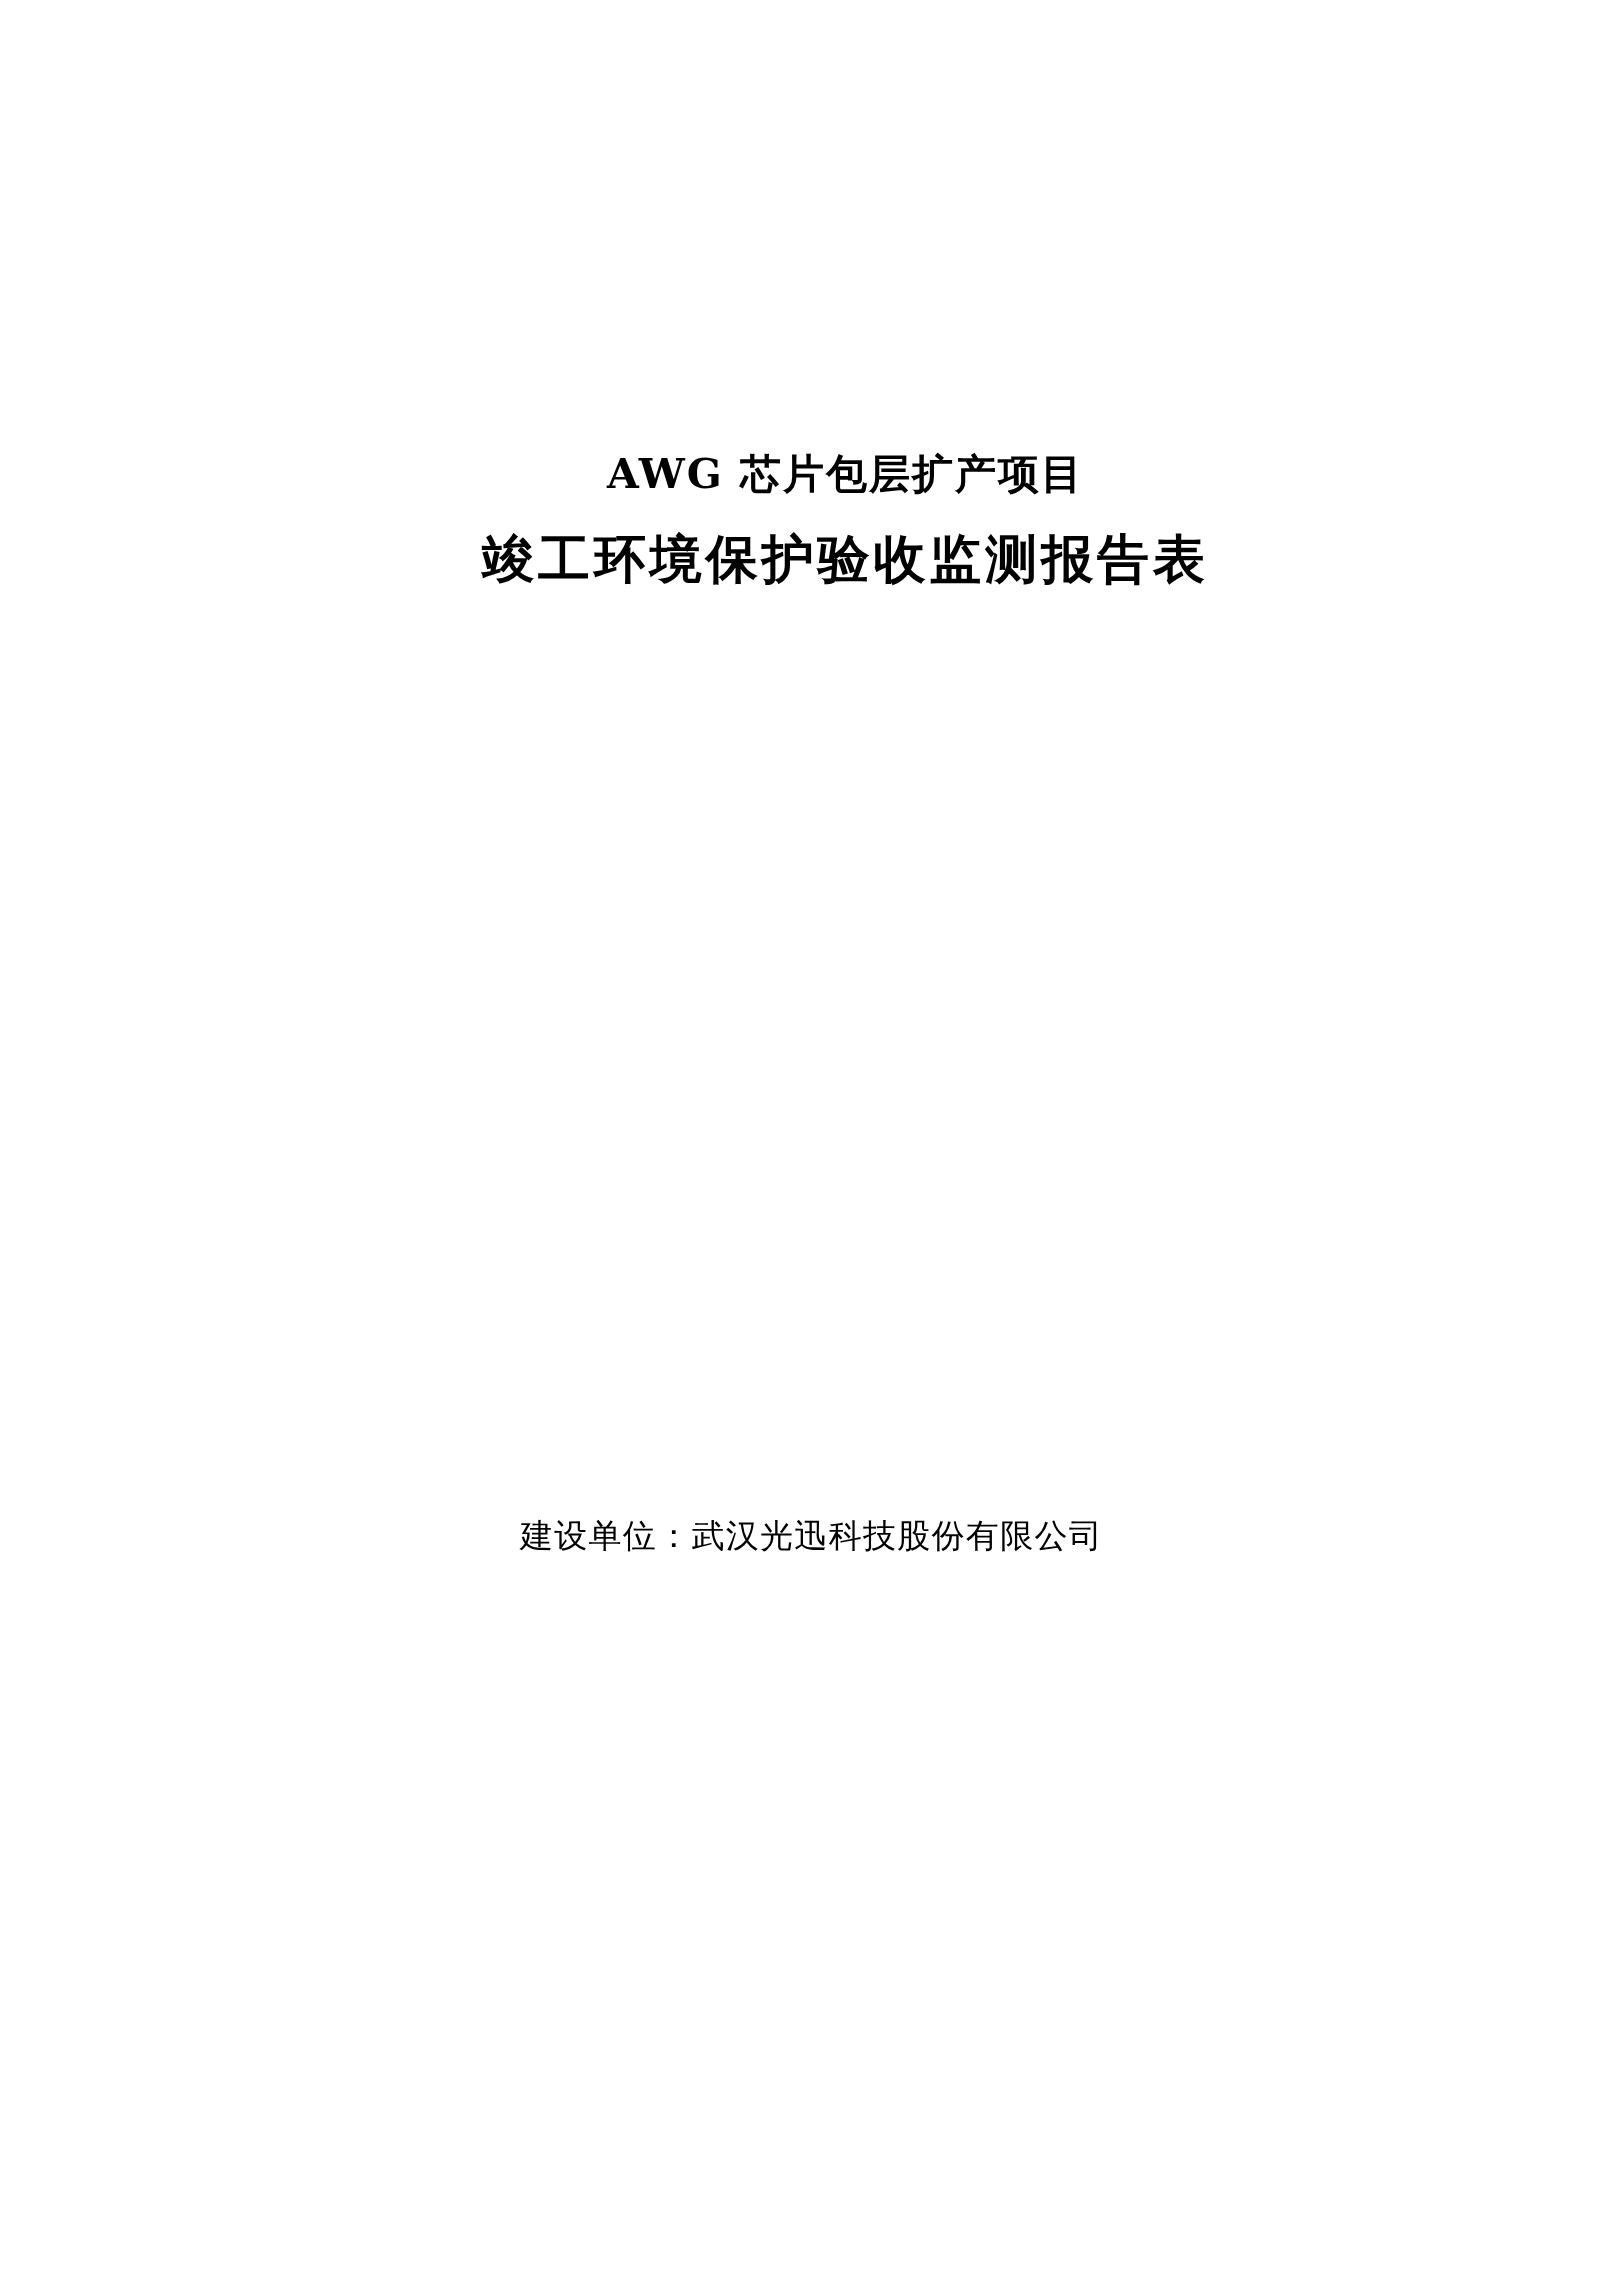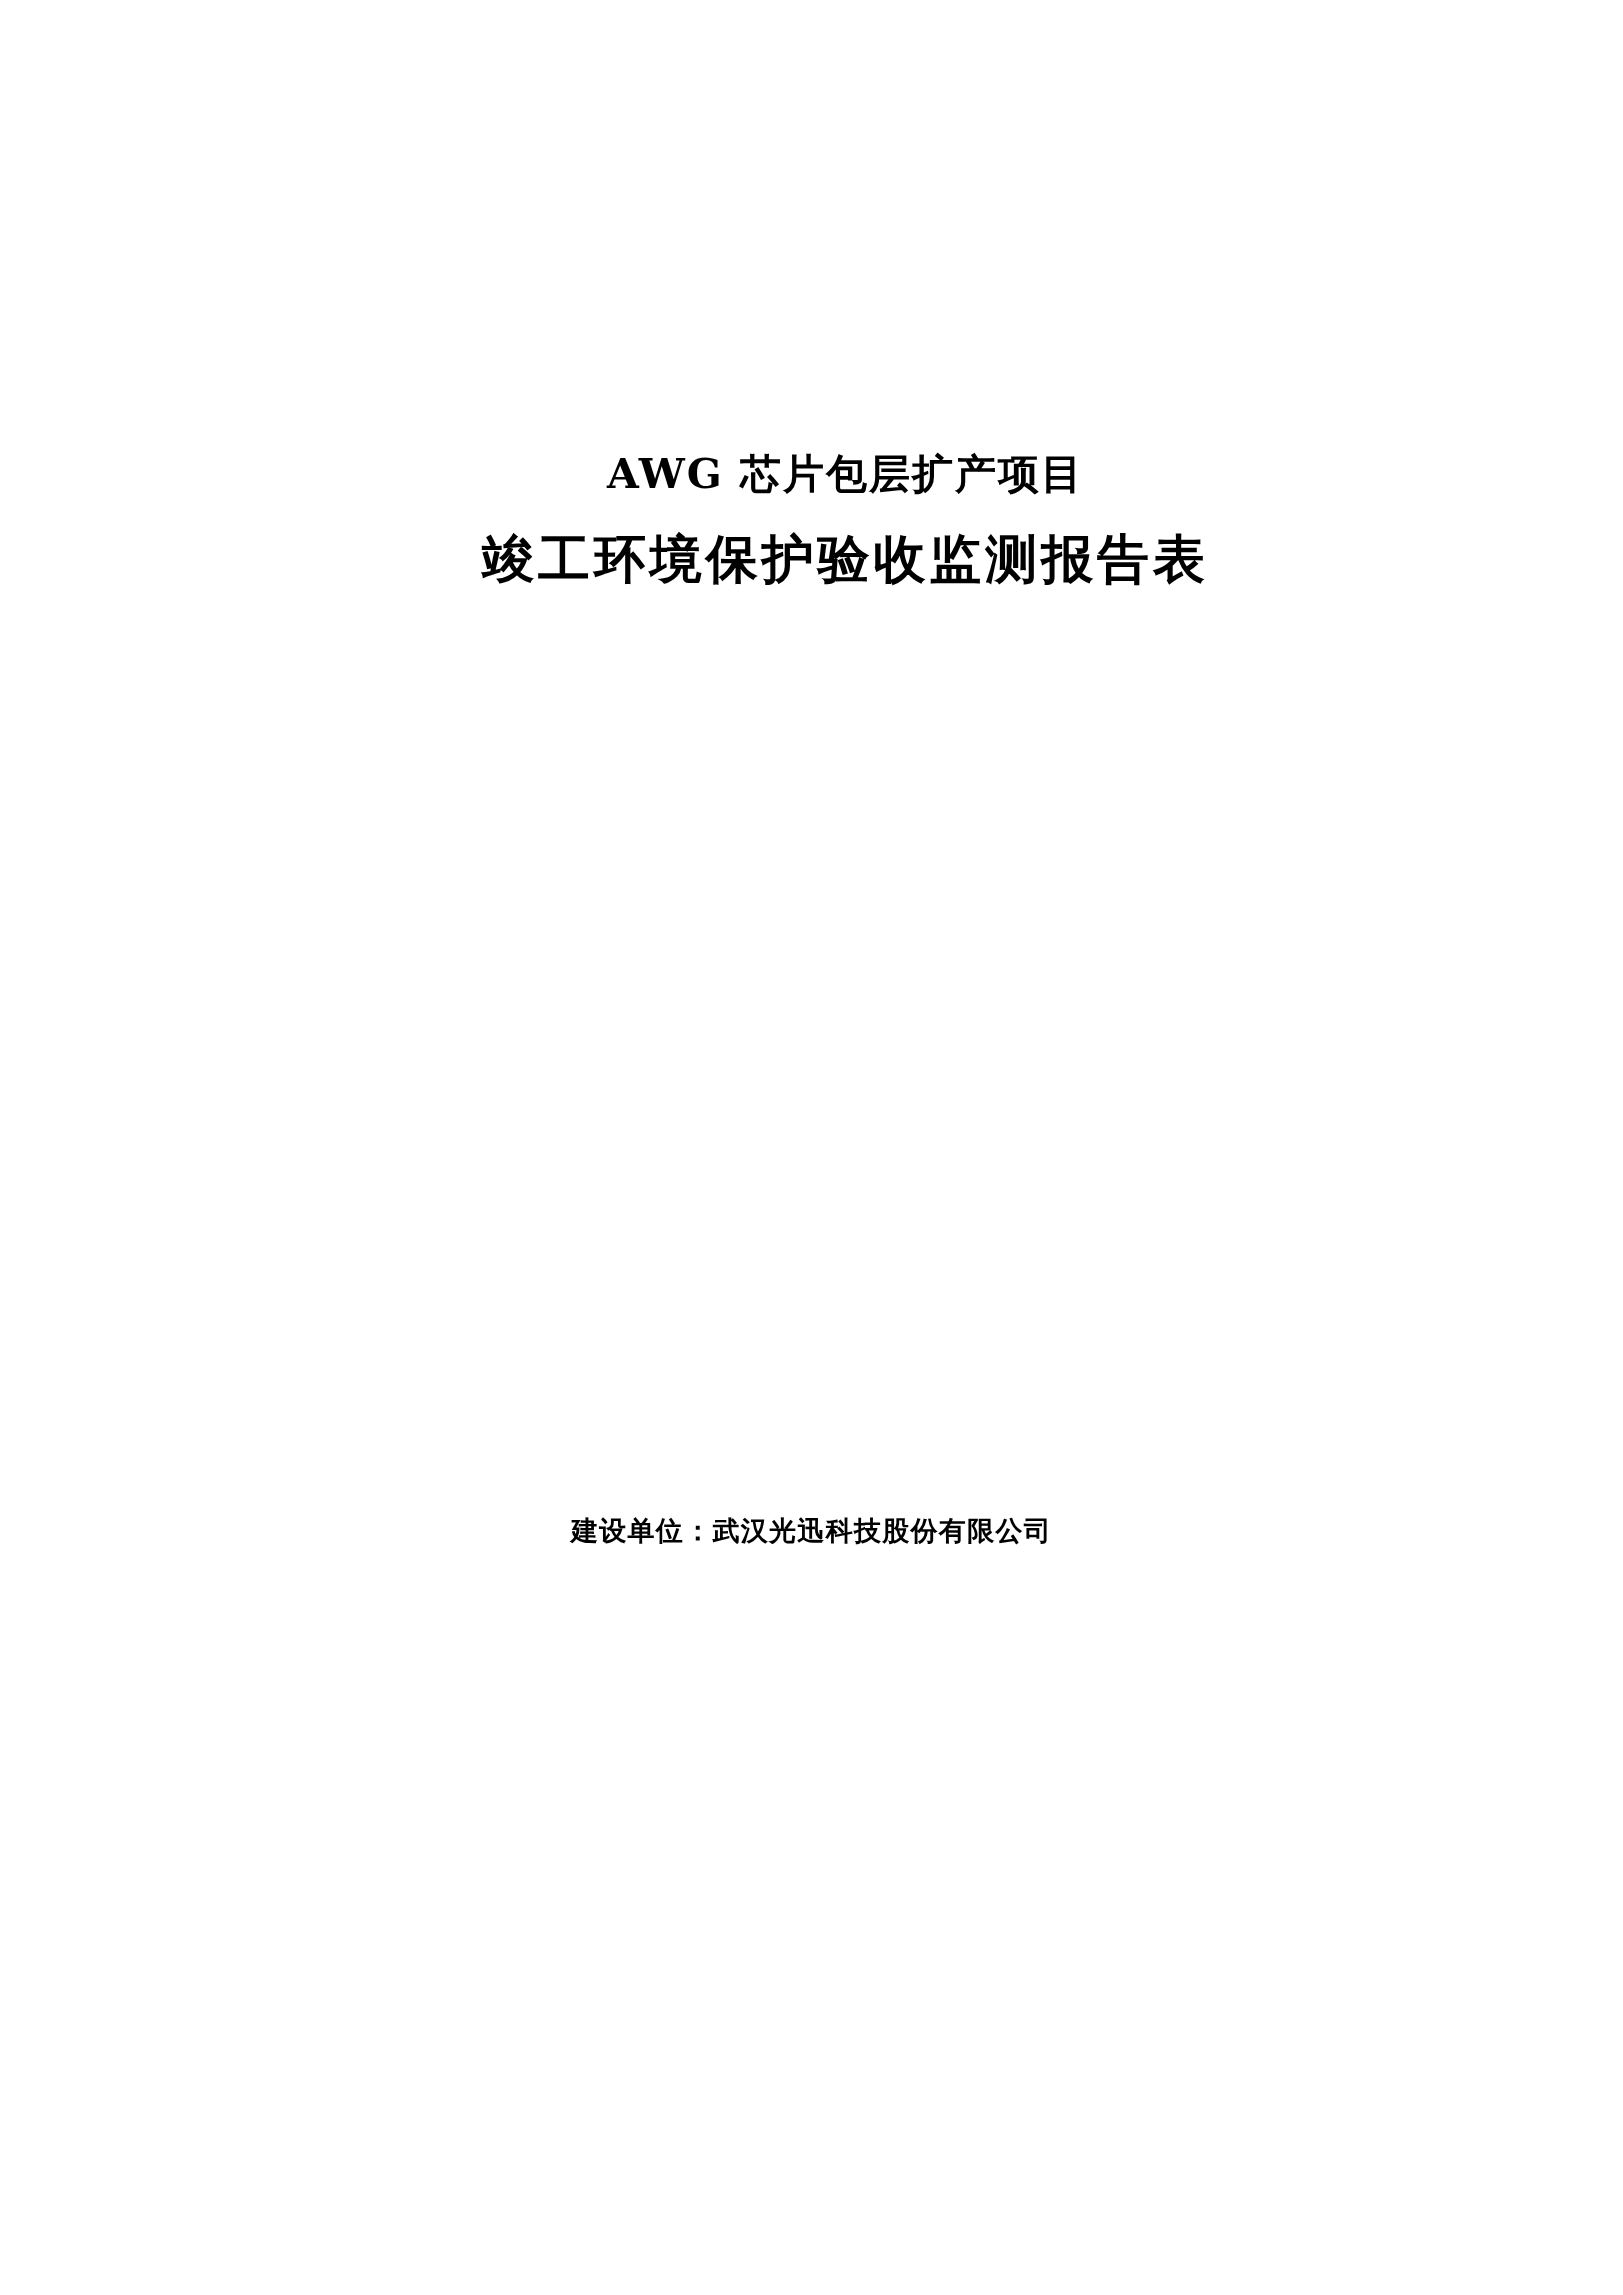--- a/index.html
+++ b/index.html
@@ -52,24 +52,24 @@
 
   .footer-block {
     position: absolute;
     top: 1505px;
     left: 0;
     width: 100%;
     text-align: center;
   }
 
   .footer-line {
-    font-size: 27px;
+    font-size: 33px;
     line-height: 1.9;
     letter-spacing: 1.3px;
-    font-weight: 700;
+    font-weight: 400;
     white-space: nowrap;
   }
 </style>
 </head>
 <body>
 
 <div class="page">
 
   <div class="title-block">
     <div class="title-line-1">AWG 芯片包层扩产项目</div>

